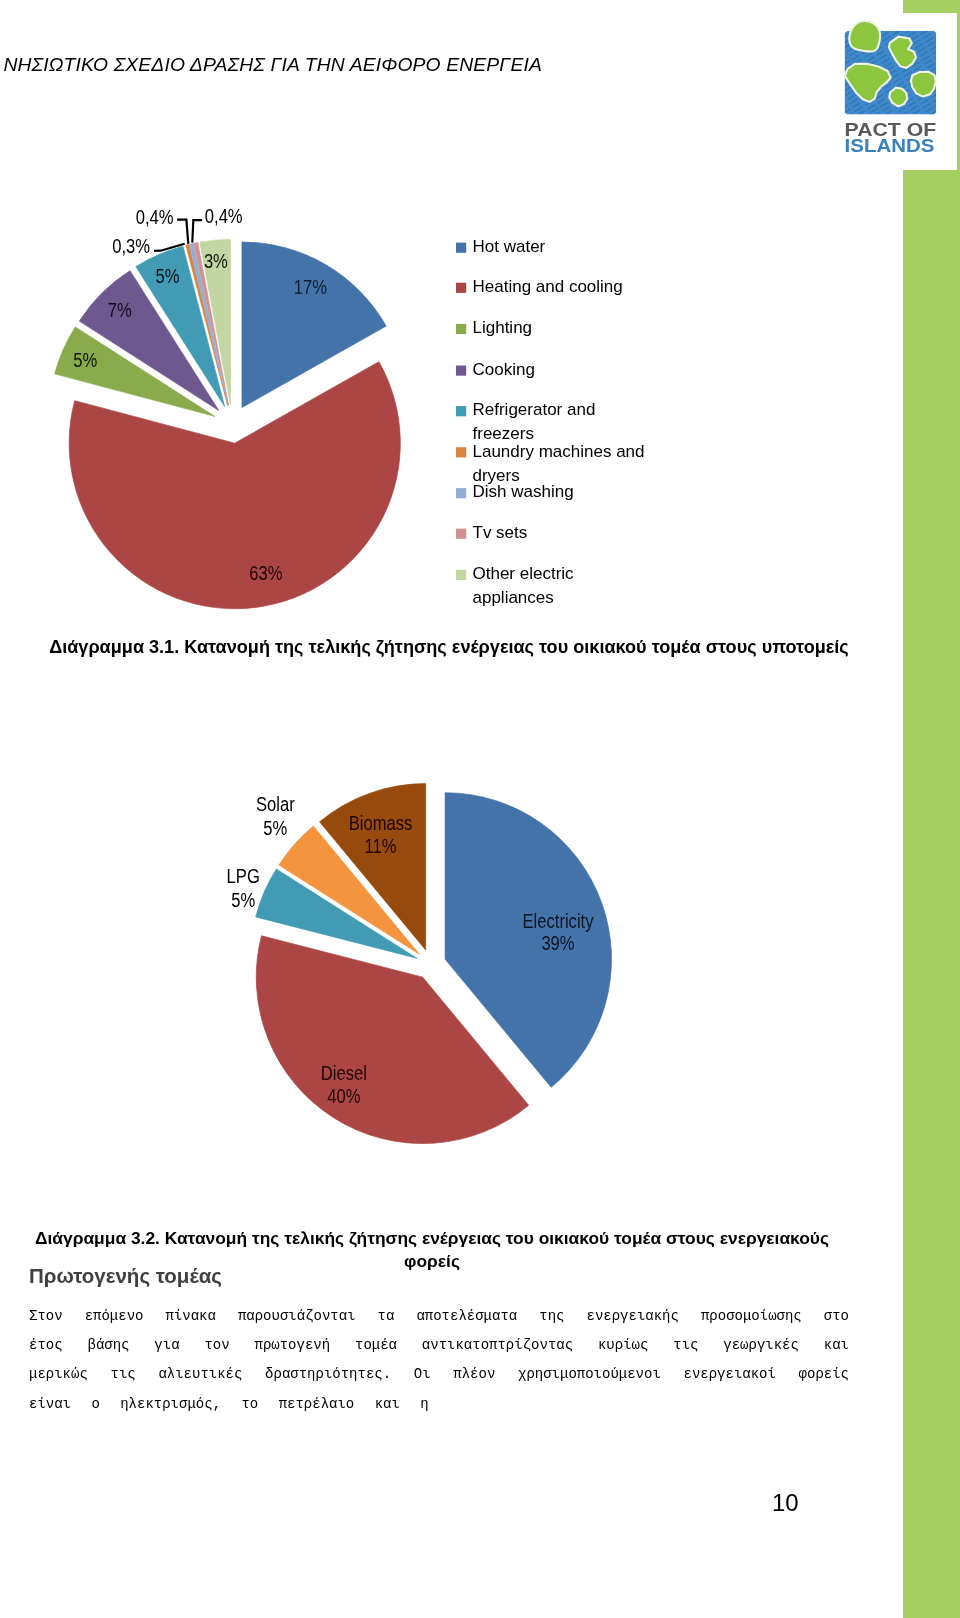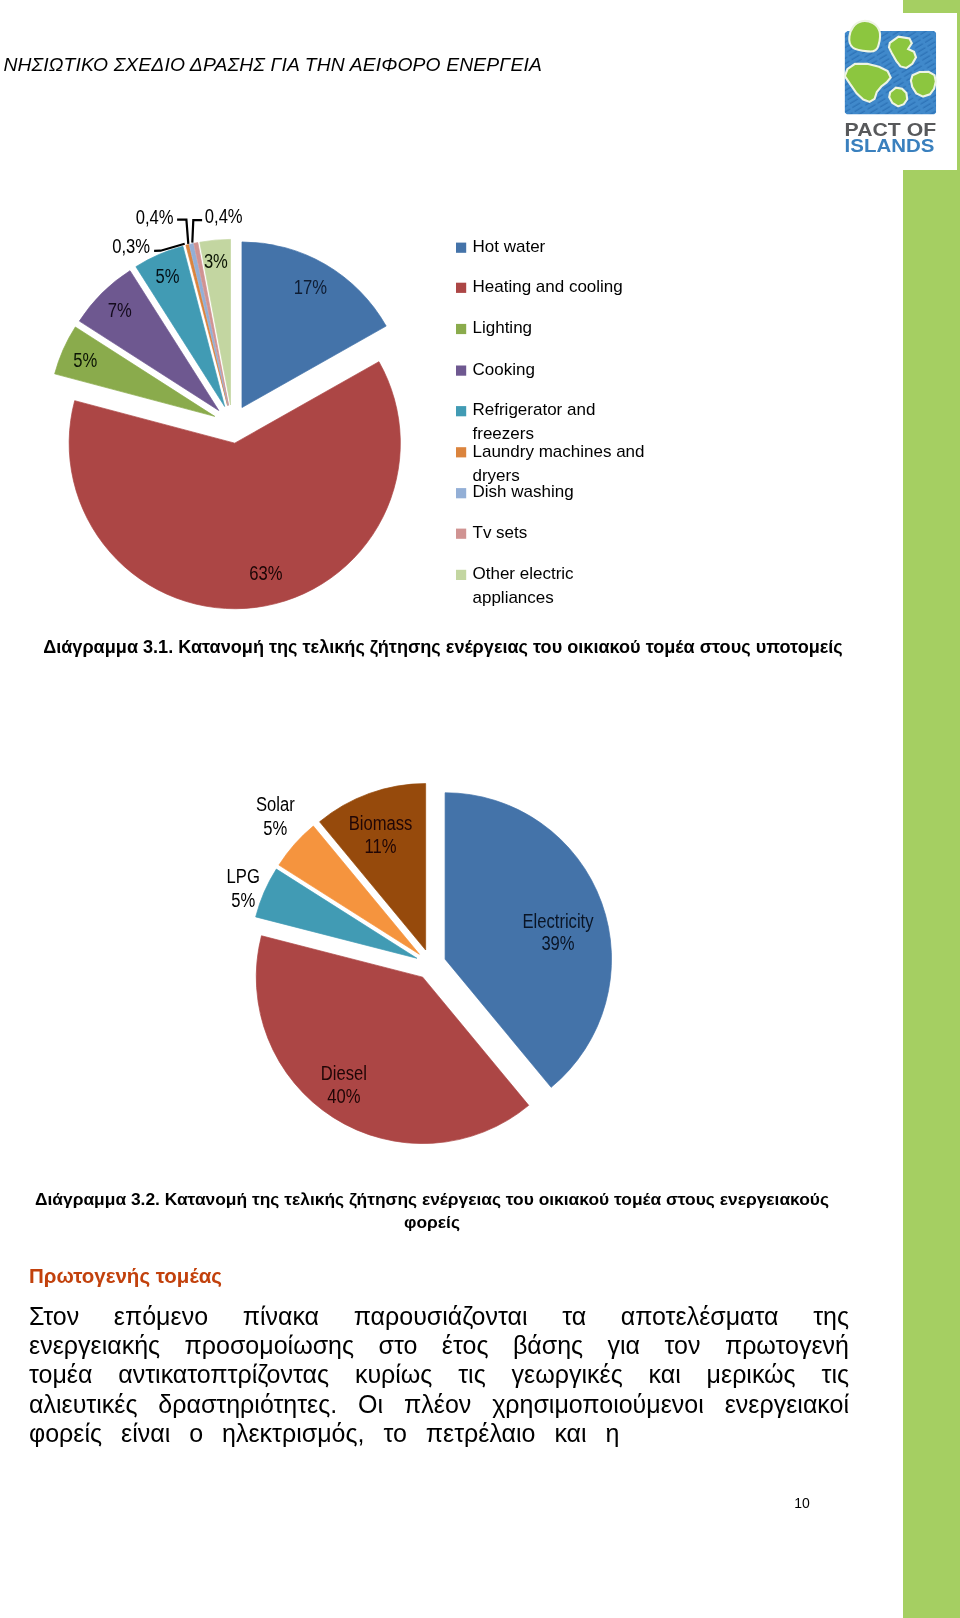--- a/index.html
+++ b/index.html
@@ -11,29 +11,29 @@
   .band-top{position:absolute;left:903px;top:0;width:57px;height:13px;background:#A5CF62;}
   .band-edge{position:absolute;left:957px;top:13px;width:3px;height:157px;background:#A5CF62;}
   .band-main{position:absolute;left:903px;top:170px;width:57px;height:1448px;background:#A5CF62;}
   
   .hdr{position:absolute;left:3.4px;top:53.5px;width:800px;}
   .hdr-l1{font-style:italic;font-size:19.3px;letter-spacing:0.14px;line-height:22.5px;white-space:nowrap;}
   .hdr-l2{font-style:italic;font-weight:bold;font-size:19.3px;letter-spacing:0.02px;line-height:22.5px;white-space:nowrap;}
   .logo{position:absolute;left:824px;top:16px;width:124px;height:148px;}
   
   .caption{position:absolute;font-weight:bold;font-size:18.1px;line-height:22.9px;text-align:center;}
-  #cap1{left:28px;top:636px;width:830px;}
-  #cap2{left:32px;top:1188px;width:800px;font-size:17.4px;}
+  #cap1{left:34px;top:636px;width:830px;}
+  #cap2{left:32px;top:1227px;width:800px;font-size:17.4px;}
   
-  .sechead{position:absolute;left:29px;top:1264px;font-weight:bold;font-size:20.5px;line-height:23px;color:#c2410c;}
-  .para{position:absolute;left:29px;top:1302px;width:820px;font-size:25px;line-height:29.2px;
-        text-align:justify;word-spacing:12px;}
+  .sechead{position:absolute;left:29px;top:1264px;font-weight:bold;font-size:20.5px;line-height:23px;color:#404040;}
+  .para{position:absolute;left:29px;top:1302px;width:820px;font-size:14px;line-height:29.2px;
+        text-align:justify;word-spacing:12px;font-family:Liberation Mono, monospace;}
   
   .foot-l{position:absolute;left:3.6px;top:1491.2px;font-style:italic;font-weight:bold;font-size:18px;line-height:22px;}
-  .foot-r{position:absolute;left:772px;top:1492.0px;width:60px;text-align:center;font-size:14px;line-height:22px;}
+  .foot-r{position:absolute;left:772px;top:1492.0px;width:60px;text-align:left;font-size:24px;line-height:22px;}
 </style>
 </head>
 <body>
 
 <div class="page">
   <div class="band-top"></div>
   <div class="band-edge"></div>
   <div class="band-main"></div>
 
   <div class="hdr">

